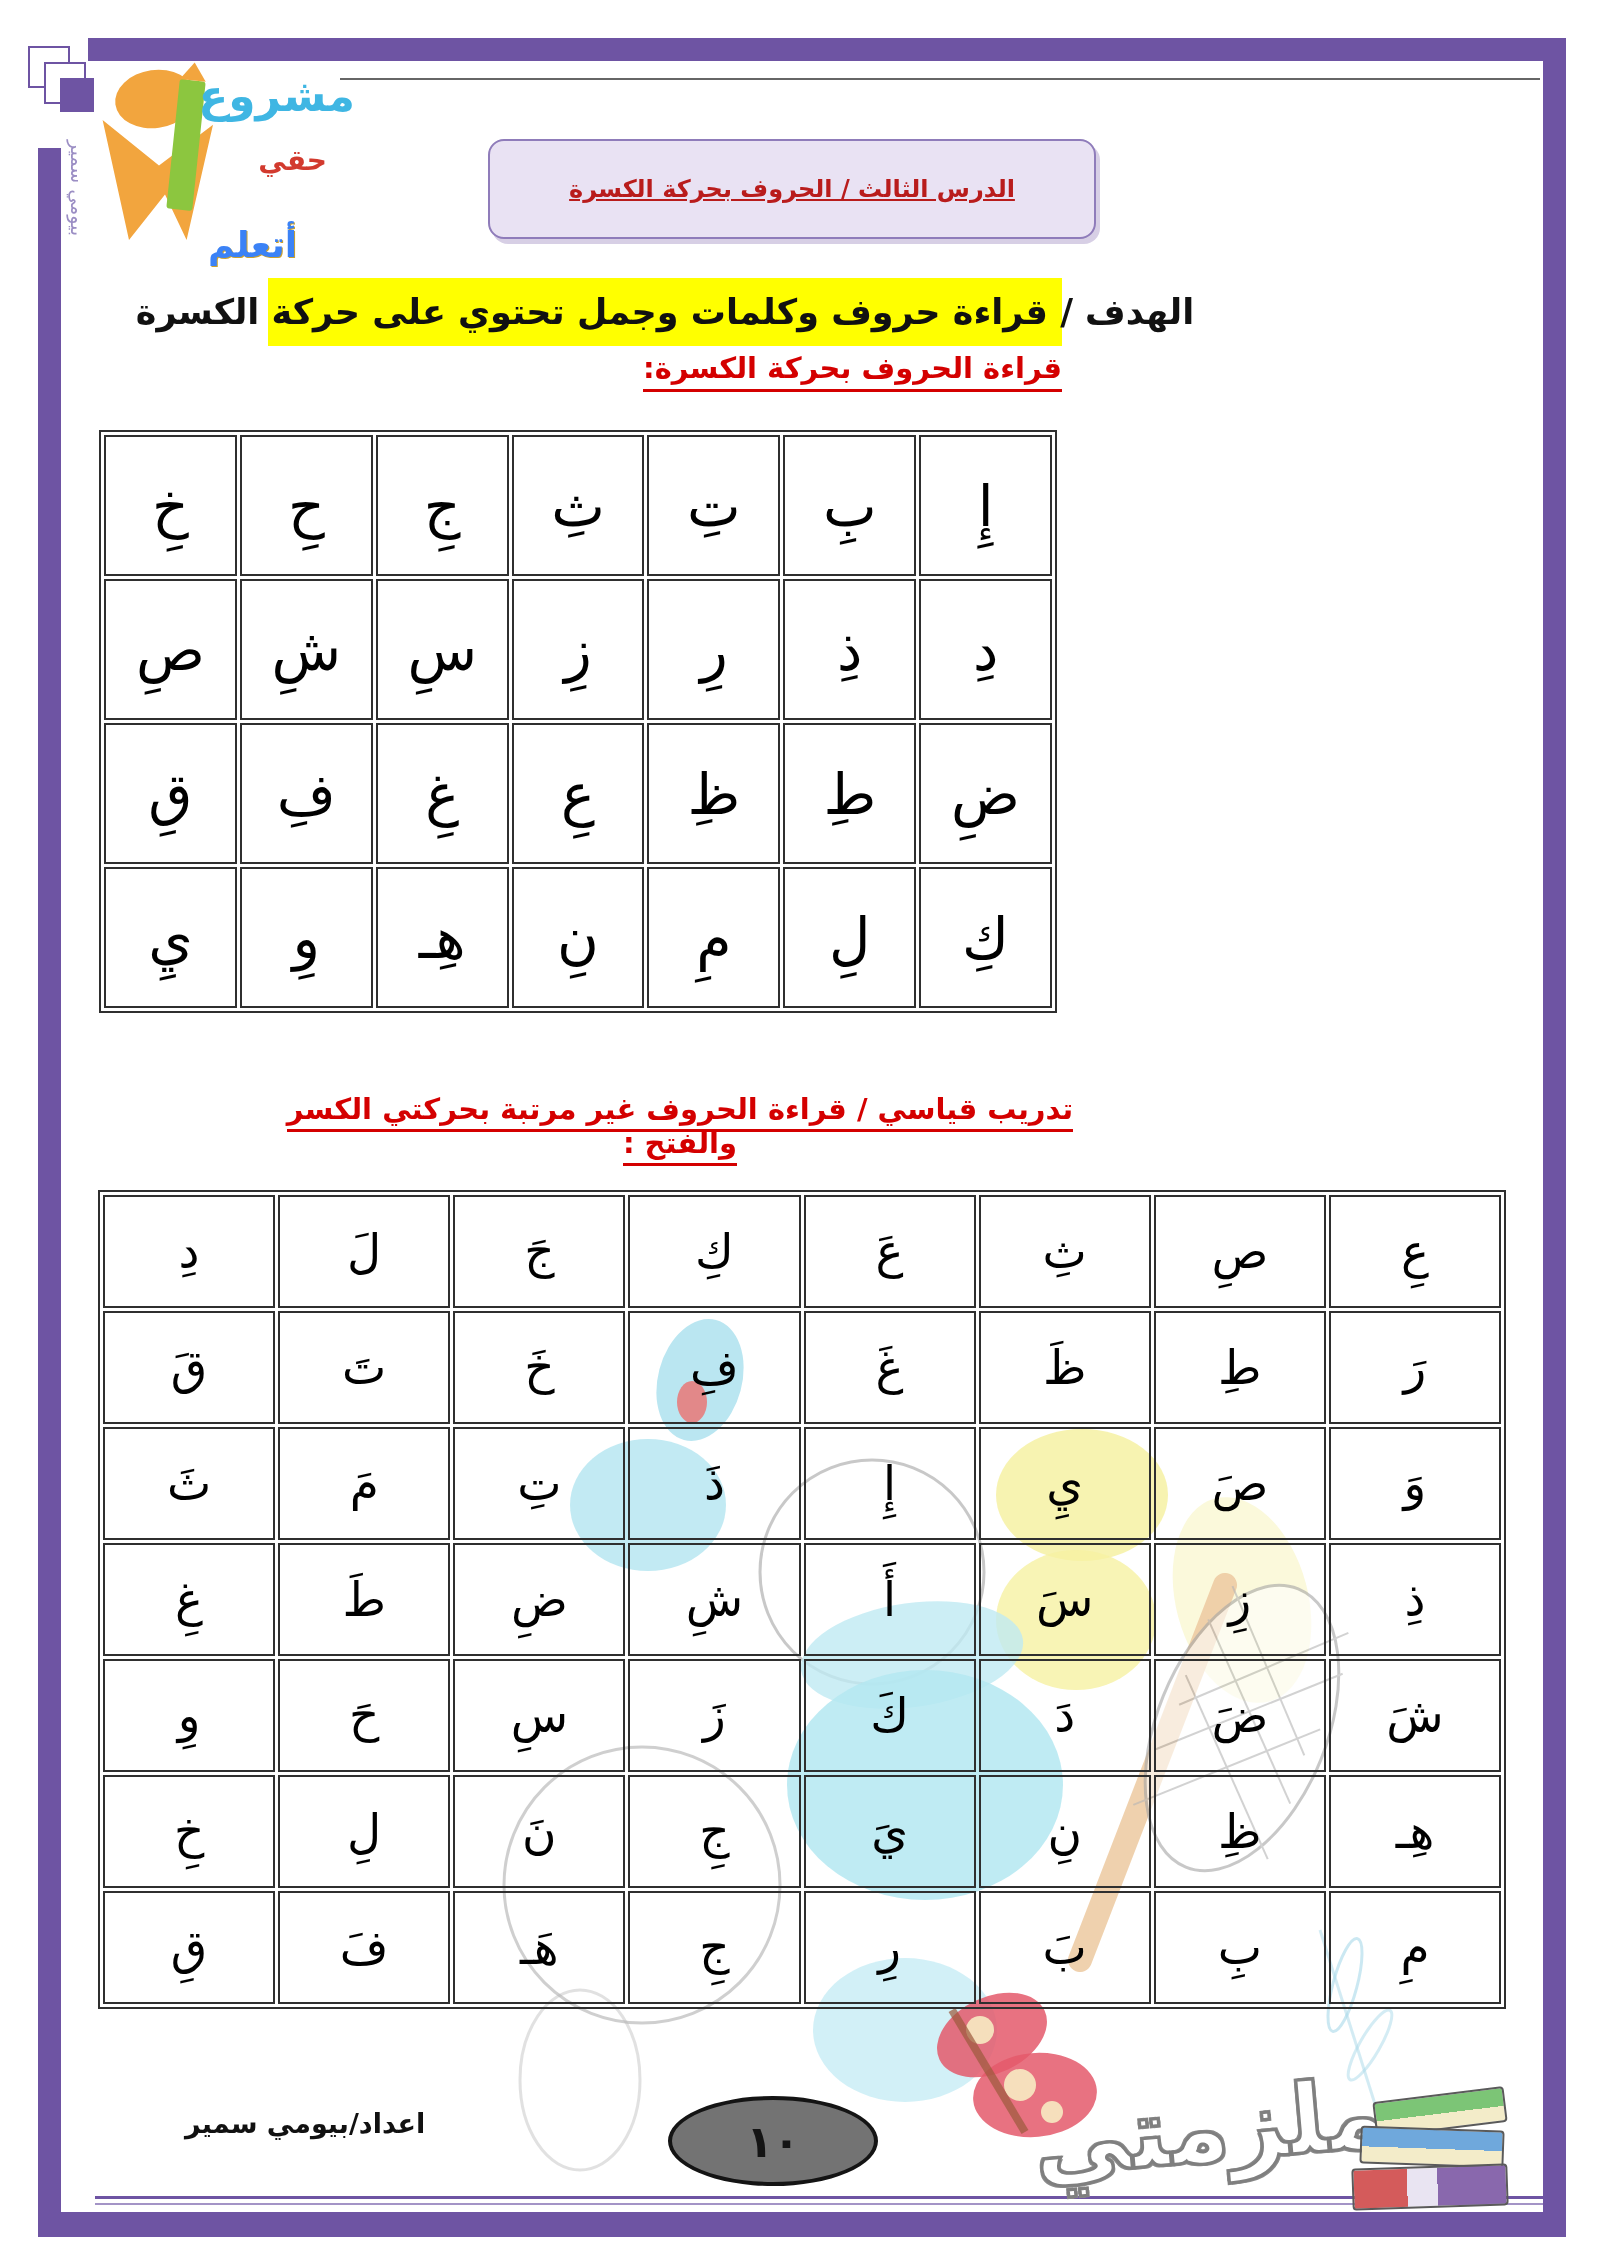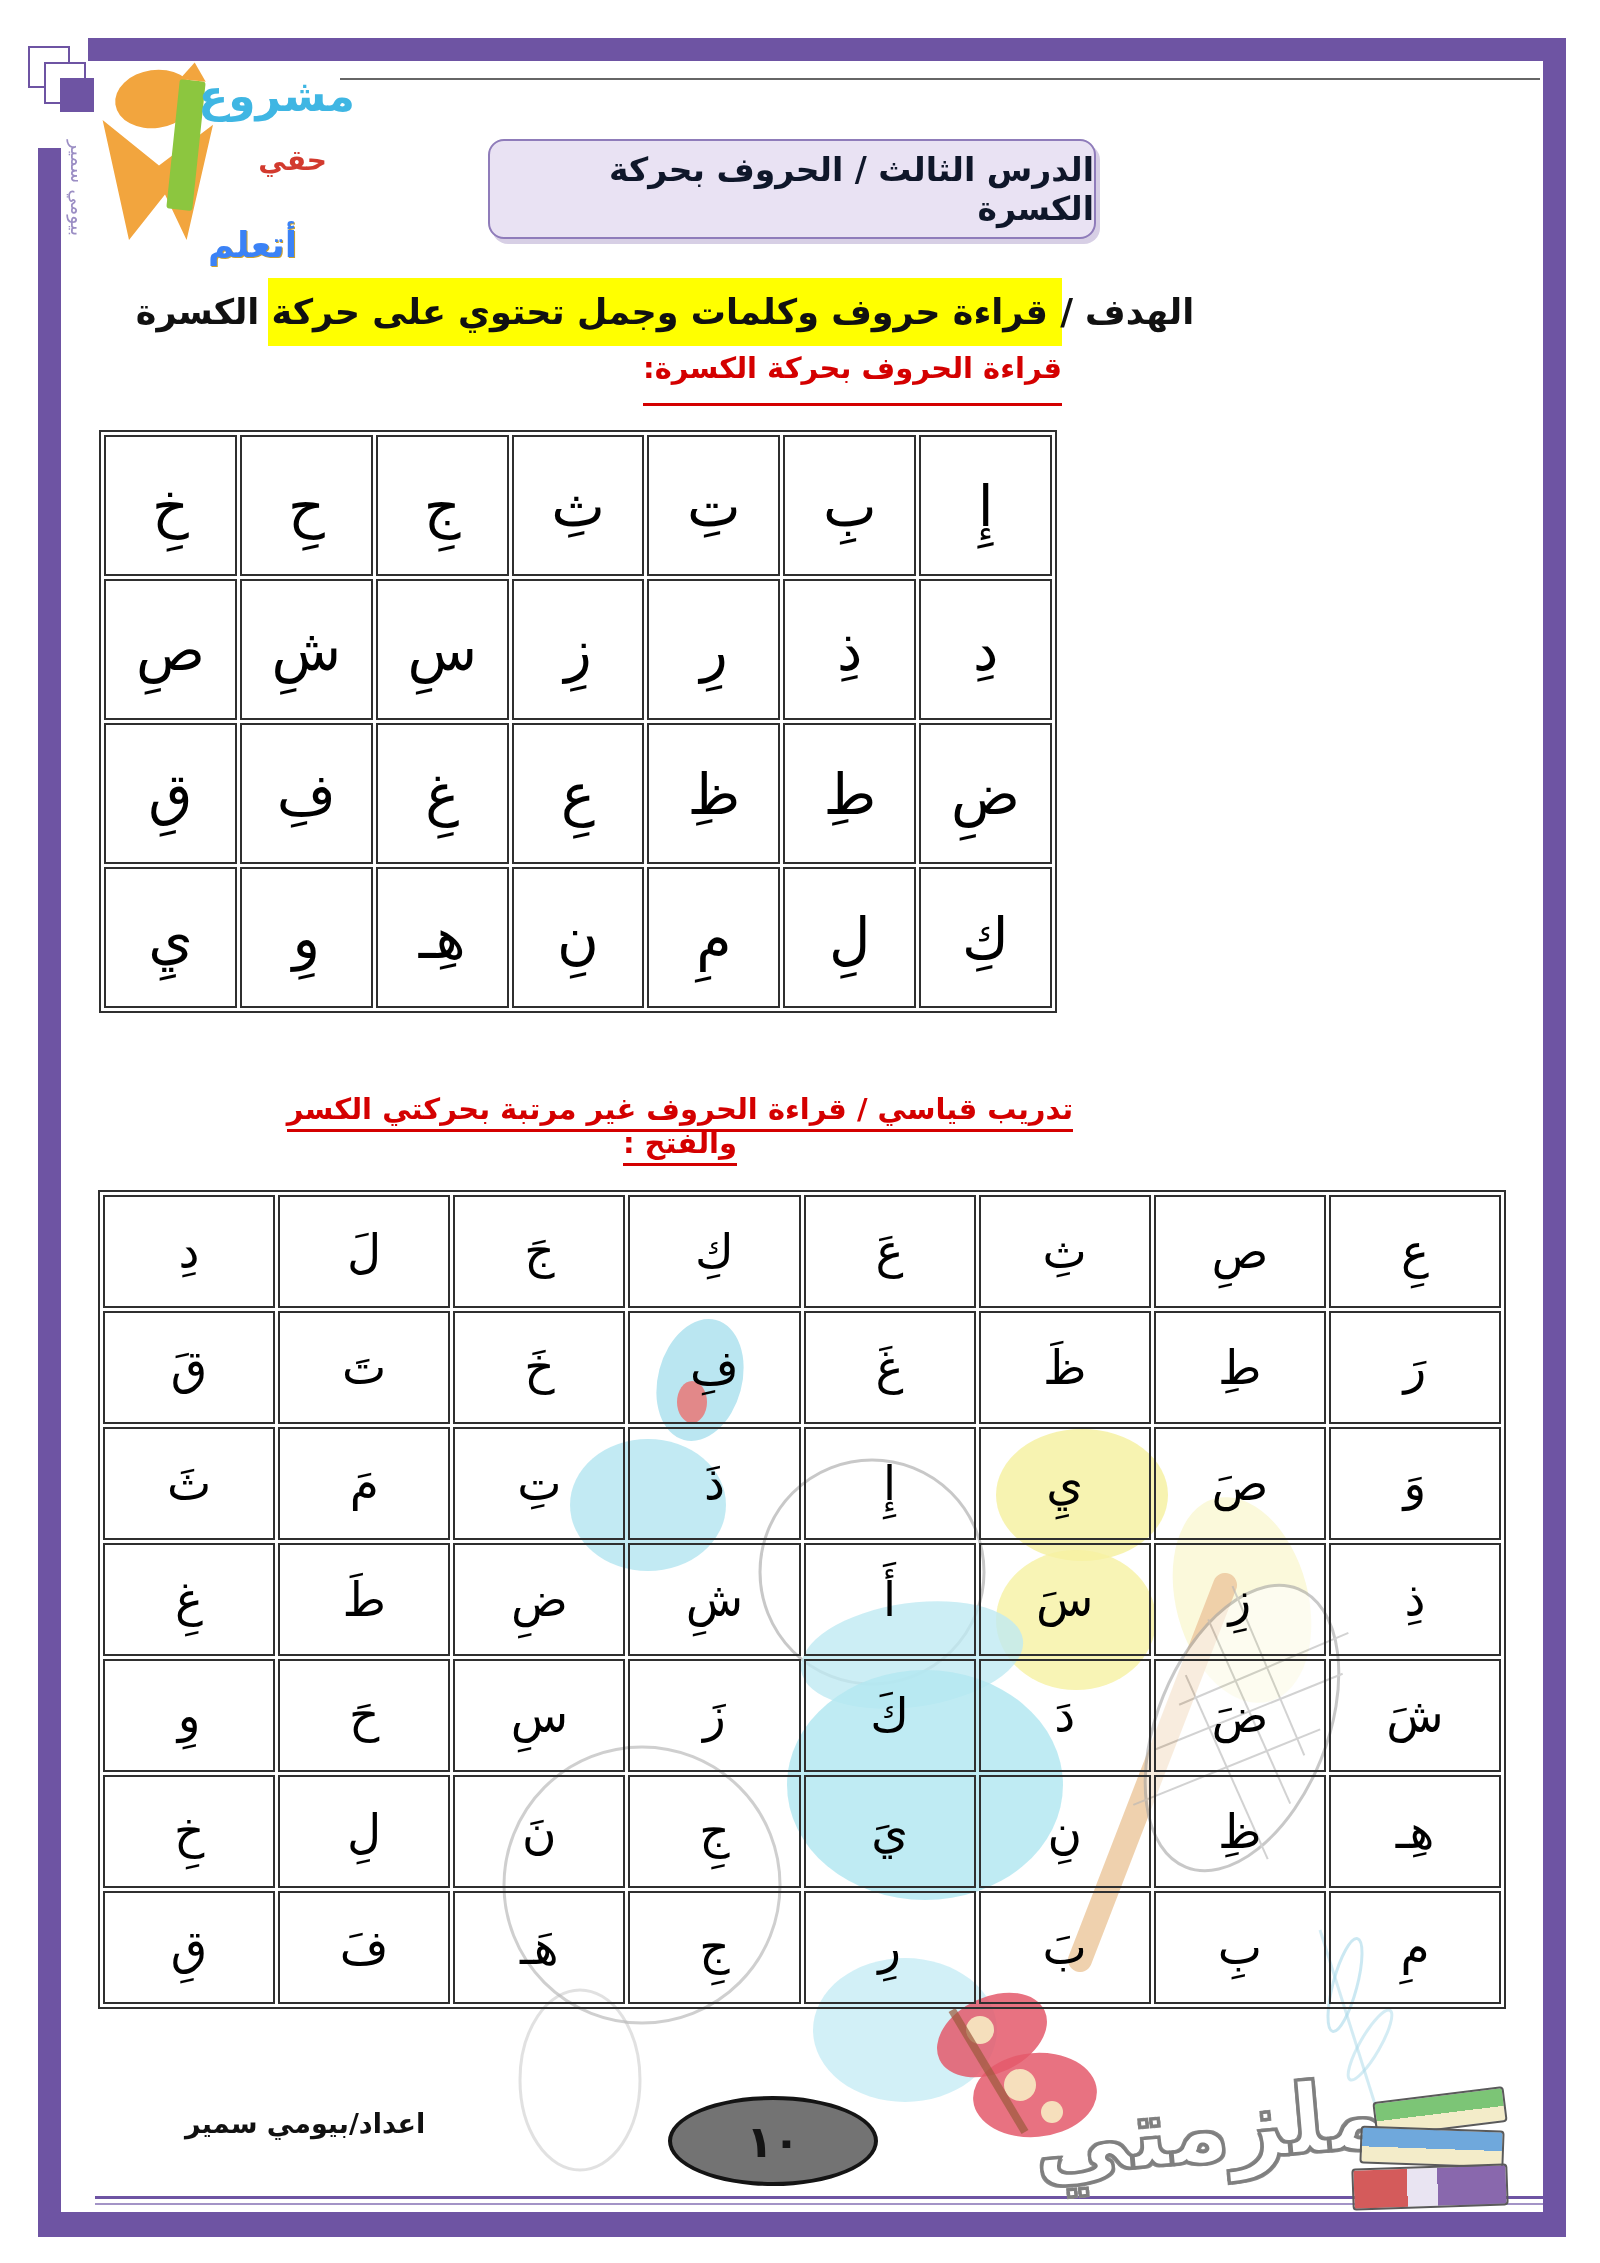--- a/index.html
+++ b/index.html
@@ -30,28 +30,28 @@
   .logo-word-1 { position:absolute; right:0px; top:18px; font-size:44px; font-weight:bold; color:#3fb6e3;margin-left:6px; }
   .logo-word-2 { position:absolute; right:28px; top:92px; font-size:28px; font-weight:bold; color:#d23a2e;text-align:right; }
   .logo-word-3 { position:absolute; right:58px; top:172px; font-size:36px; font-weight:bold; color:#3b82f6; text-shadow:1px 1px 0 #caa12e; }
   .logo-vert   { position:absolute; left:12px; top:88px; writing-mode:vertical-rl; font-size:19px; color:#9b8ec4; letter-spacing:3px; }
 
   
   .title-box { position:absolute; left:488px; top:139px; width:608px; height:100px; z-index:2;
                background:#e9e2f3; border:2px solid #8f7cba; border-radius:16px;
                box-shadow:4px 5px 0 rgba(110,84,163,.28);
                display:flex; align-items:center; justify-content:center; }
-  .title-box span { font-size:33px; font-weight:bold; color:#0f172a; }
+  .title-box span { font-size:24px; font-weight:bold; color:#b91c1c;text-decoration:underline; }
 
   
   .objective { position:absolute; left:268px; top:278px; width:794px; height:68px; background:#ffff00; z-index:2;
                display:flex; align-items:center; justify-content:center; }
   .objective span { font-size:35px; font-weight:bold; color:#111; white-space:nowrap; }
   .red-h1 { position:absolute; right:538px; top:351px; z-index:2; font-size:29px; font-weight:bold; color:#d40000;
-            border-bottom:3px solid #d40000; padding-bottom:18px; }
+            border-bottom:3px solid #d40000; padding-bottom:4px; }
   .red-h2 { position:absolute; left:285px; top:1092px; width:790px; text-align:center; z-index:2;
             font-size:29px; font-weight:bold; color:#d40000; }
   .red-h2 span { border-bottom:3px solid #d40000; padding-bottom:3px; }
 
   
   table.letters { position:absolute; z-index:2; border-collapse:separate; border-spacing:3px;
                   border:2px solid #2f2f2f; background:transparent; table-layout:fixed; }
   table.letters td { border:2px solid #2f2f2f; text-align:center; vertical-align:middle;
                      background:transparent; color:#000; overflow:visible; }
   .table-1 { left:99px;  top:430px;  width:958px; }

